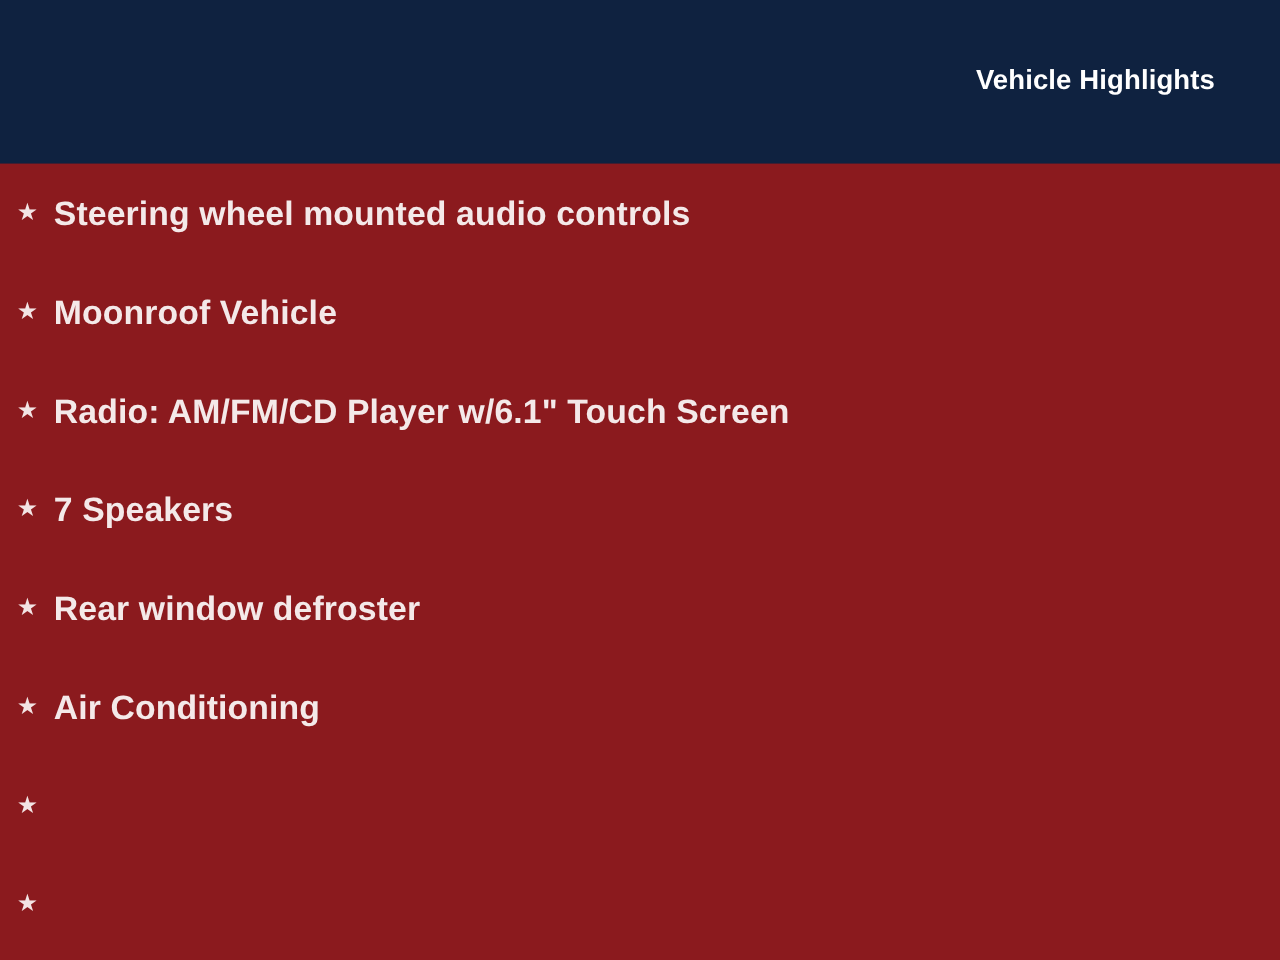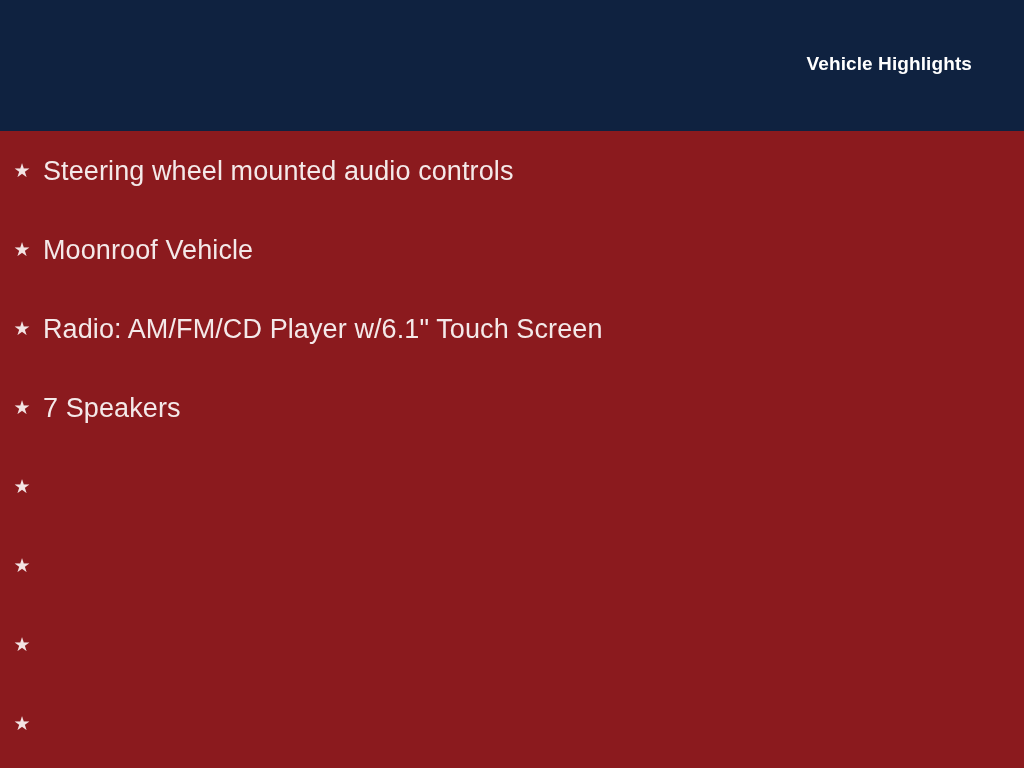--- a/index.html
+++ b/index.html
@@ -34,21 +34,21 @@
     background: #0f2240;
     box-sizing: border-box;
   }
 
   #slide-title {
     position: absolute;
     right: 52px;
     top: 47px;
     margin: 0;
     font-family: "Liberation Sans", sans-serif;
-    font-size: 19px;
+    font-size: 22px;
     font-weight: bold;
     line-height: 34px;
     letter-spacing: 0.1px;
     color: #ffffff;
     text-align: right;
     white-space: nowrap;
   }
 
   
   #highlights-body {
@@ -91,21 +91,21 @@
     align-items: center;
     justify-content: center;
     font-size: 19px;
     line-height: 19px;
     color: #f3e4e4;
   }
 
   .highlight-text {
     font-family: "Liberation Sans", sans-serif;
     font-size: 27px;
-    font-weight: normal;
+    font-weight: bold;
     line-height: 32px;
     letter-spacing: 0.1px;
     color: #f4e9e9;
     white-space: nowrap;
   }
 </style>
 </head>
 <body>
 
 <div id="slide">
@@ -132,24 +132,26 @@
         <span class="highlight-text">Radio: AM/FM/CD Player w/6.1" Touch Screen</span>
       </li>
 
       <li class="highlight-item">
         <span class="star-bullet">★</span>
         <span class="highlight-text">7 Speakers</span>
       </li>
 
       <li class="highlight-item">
         <span class="star-bullet">★</span>
+        <span class="highlight-text">Rear window defroster</span>
       </li>
 
       <li class="highlight-item">
         <span class="star-bullet">★</span>
+        <span class="highlight-text">Air Conditioning</span>
       </li>
 
       <li class="highlight-item">
         <span class="star-bullet">★</span>
       </li>
 
       <li class="highlight-item">
         <span class="star-bullet">★</span>
       </li>
 

